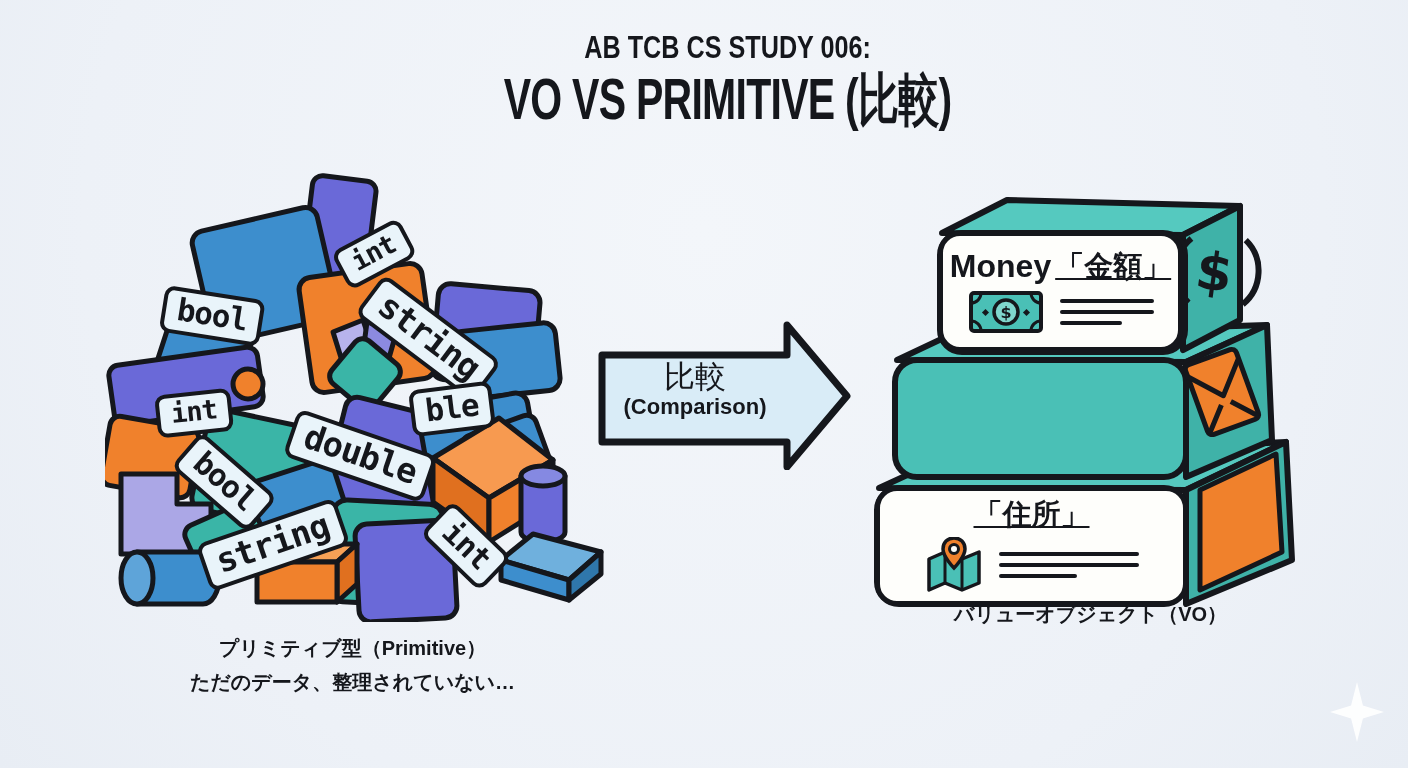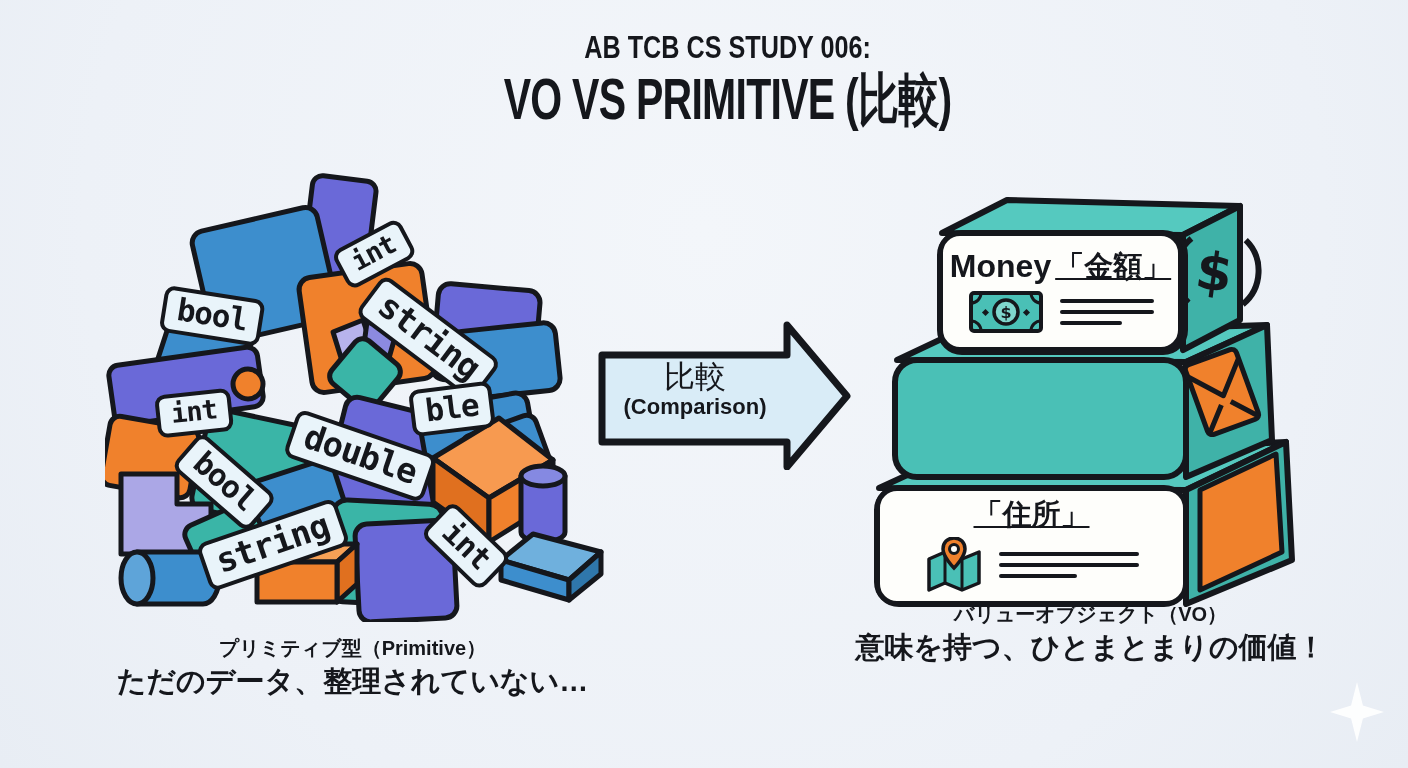--- a/index.html
+++ b/index.html
@@ -43,21 +43,21 @@
   }
   .vo-title{font-weight:bold;font-size:32px;display:flex;align-items:center;gap:4px;
     white-space:nowrap;line-height:1.1;}
   .vo-ja{font-size:29px;text-decoration:underline;}
   .vo-body{display:flex;align-items:center;gap:16px;}
   .lines i{display:block;height:4px;background:#15171c;border-radius:2px;margin:7px 0;}
 
   
   .caption{position:absolute;width:505px;text-align:center;}
   .caption .line1{font-size:20px;font-weight:bold;}
-  .caption .line2{font-size:29px;font-weight:bold;}
+  .caption .line2{font-size:20px;font-weight:bold;margin-top:7px;}
   .caption-left{left:100px;top:635px;}
   .caption-right{left:838px;top:601px;}
 
   
   .sparkle{position:absolute;left:1330px;top:682px;width:54px;height:60px;
     background:rgba(255,255,255,.9);
     clip-path:polygon(50% 0,61% 39%,100% 50%,61% 61%,50% 100%,39% 61%,0 50%,39% 39%);}
 </style>
 </head>
 <body>
@@ -202,17 +202,16 @@
       </div>
     </div>
   </section>
 
   <div class="caption caption-left">
     <div class="line1">プリミティブ型（Primitive）</div>
     <div class="line2">ただのデータ、整理されていない…</div>
   </div>
   <div class="caption caption-right">
     <div class="line1">バリューオブジェクト（VO）</div>
-    <div class="line2">意味を持つ、ひとまとまりの価値！</div>
   </div>
 
   <div class="sparkle"></div>
 </div>
 
 </body></html>

